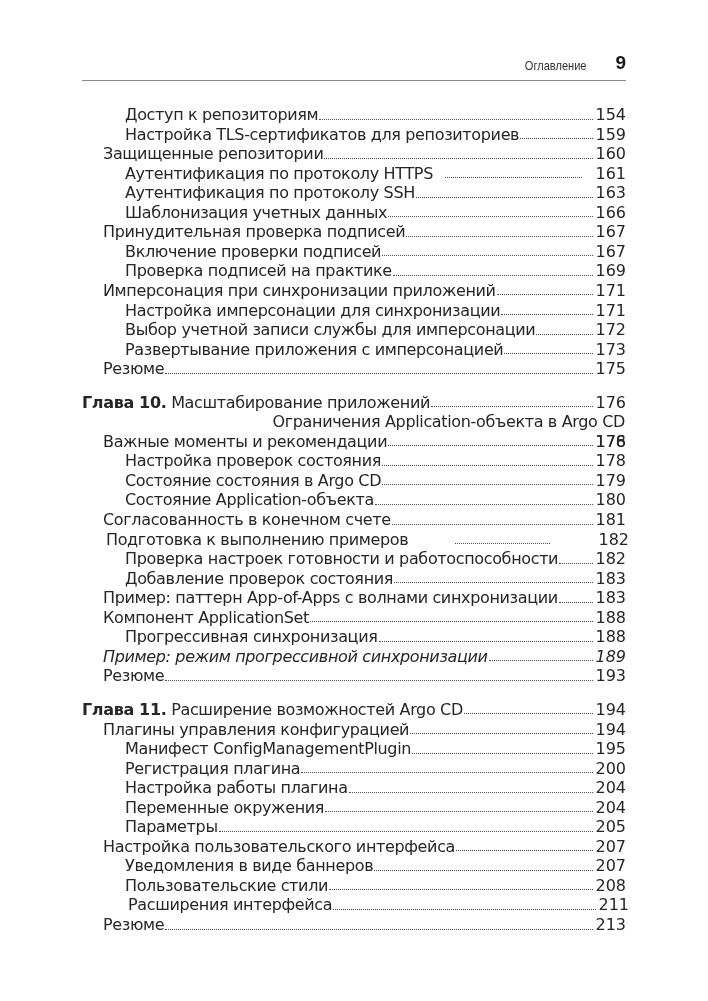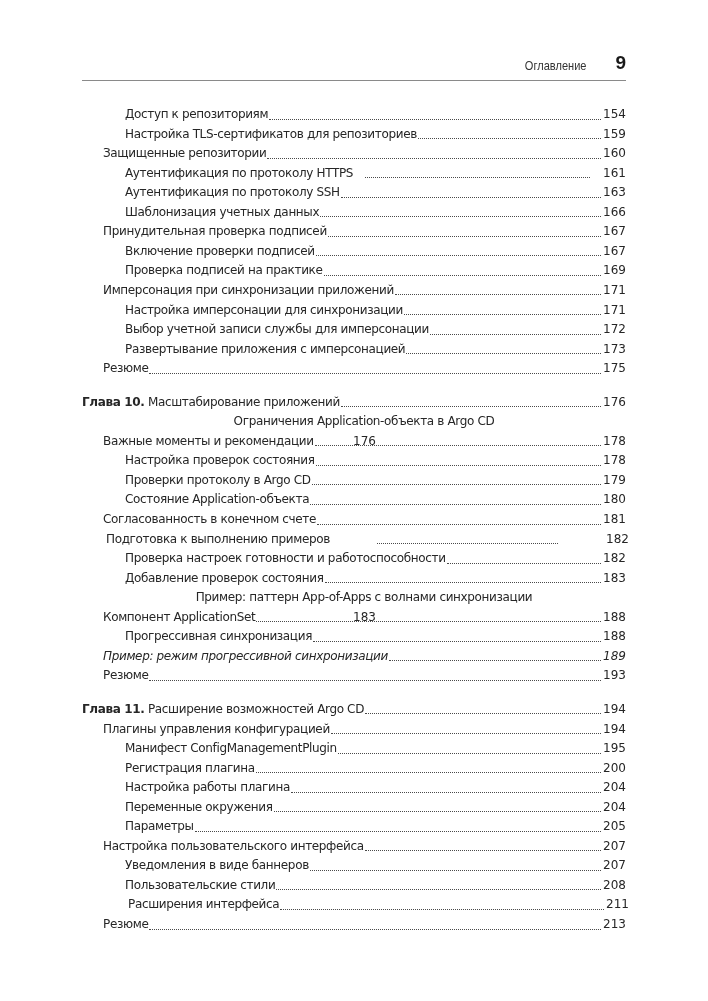--- a/index.html
+++ b/index.html
@@ -20,22 +20,22 @@
   .header-page {
     position: absolute; right: 0px; top: 2px;
     font-family: "Liberation Sans", sans-serif;
     font-size: 19px; font-weight: bold; color: #1a1a1a;
   }
   .toc {
     position: absolute; left: 0; top: 0; width: 708px;
   }
   .toc-row {
     position: absolute; left: 0; height: 19.5px;
-    display: flex; align-items: center;
-    font-size: 12px; line-height: 19.5px; white-space: nowrap;
+    display: flex; align-items: flex-end;
+    font-size: 16px; line-height: 19.5px; white-space: nowrap;
     letter-spacing: -0.35px;
   }
   .toc-row .label { flex: 0 0 auto; padding-right: 1px; }
   .toc-row .label b { font-weight: bold; }
   .toc-row .dots {
     flex: 1 1 auto; overflow: hidden; position: relative; height: 19.5px;
   }
   .toc-row .dots::before {
     content: ""; position: absolute; left: 0; right: 2px; bottom: 5px;
     border-bottom: 1.4px dotted #4a4a4a;
@@ -135,21 +135,21 @@
       <span class="label"><span>Важные моменты и рекомендации</span></span>
       <span class="dots"></span>
       <span class="page">178</span>
     </div>
     <div class="toc-row" style="top: 451.35px; left: 125px; width: 501px;">
       <span class="label"><span>Настройка проверок состояния</span></span>
       <span class="dots"></span>
       <span class="page">178</span>
     </div>
     <div class="toc-row" style="top: 470.9px; left: 125px; width: 501px;">
-      <span class="label"><span>Проверки протоколу в Argo CD</span></span>
+      <span class="label"><span>Состояние состояния в Argo CD</span></span>
       <span class="dots"></span>
       <span class="page">179</span>
     </div>
     <div class="toc-row" style="top: 490.45px; left: 125px; width: 501px;">
       <span class="label"><span>Состояние Application-объекта</span></span>
       <span class="dots"></span>
       <span class="page">180</span>
     </div>
     <div class="toc-row" style="top: 510px; left: 103px; width: 523px;">
       <span class="label"><span>Согласованность в конечном счете</span></span>
@@ -164,21 +164,21 @@
     <div class="toc-row" style="top: 549.1px; left: 125px; width: 501px;">
       <span class="label"><span>Проверка настроек готовности и работоспособности</span></span>
       <span class="dots"></span>
       <span class="page">182</span>
     </div>
     <div class="toc-row" style="top: 568.65px; left: 125px; width: 501px;">
       <span class="label"><span>Добавление проверок состояния</span></span>
       <span class="dots"></span>
       <span class="page">183</span>
     </div>
-    <div class="toc-row" style="top: 588.2px; left: 103px; width: 523px; flex-direction: column;">
+    <div class="toc-row" style="top: 588.2px; left: 103px; width: 523px;">
       <span class="label"><span>Пример: паттерн App-of-Apps с волнами синхронизации</span></span>
       <span class="dots"></span>
       <span class="page">183</span>
     </div>
     <div class="toc-row" style="top: 607.75px; left: 103px; width: 523px;">
       <span class="label"><span>Компонент ApplicationSet</span></span>
       <span class="dots"></span>
       <span class="page">188</span>
     </div>
     <div class="toc-row" style="top: 627.3px; left: 125px; width: 501px;">

